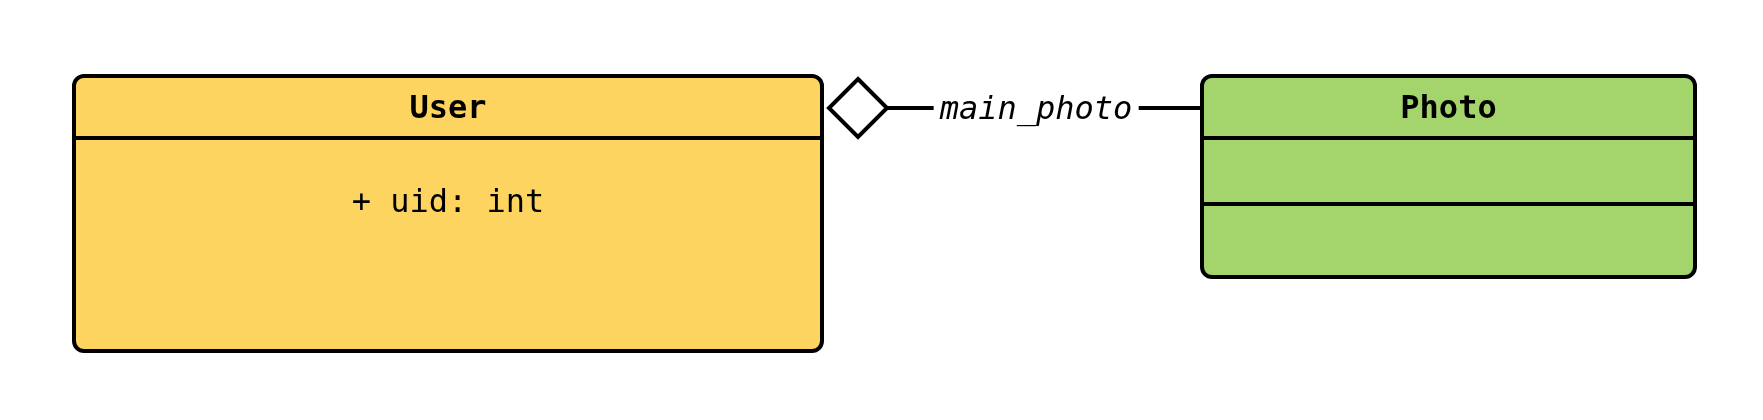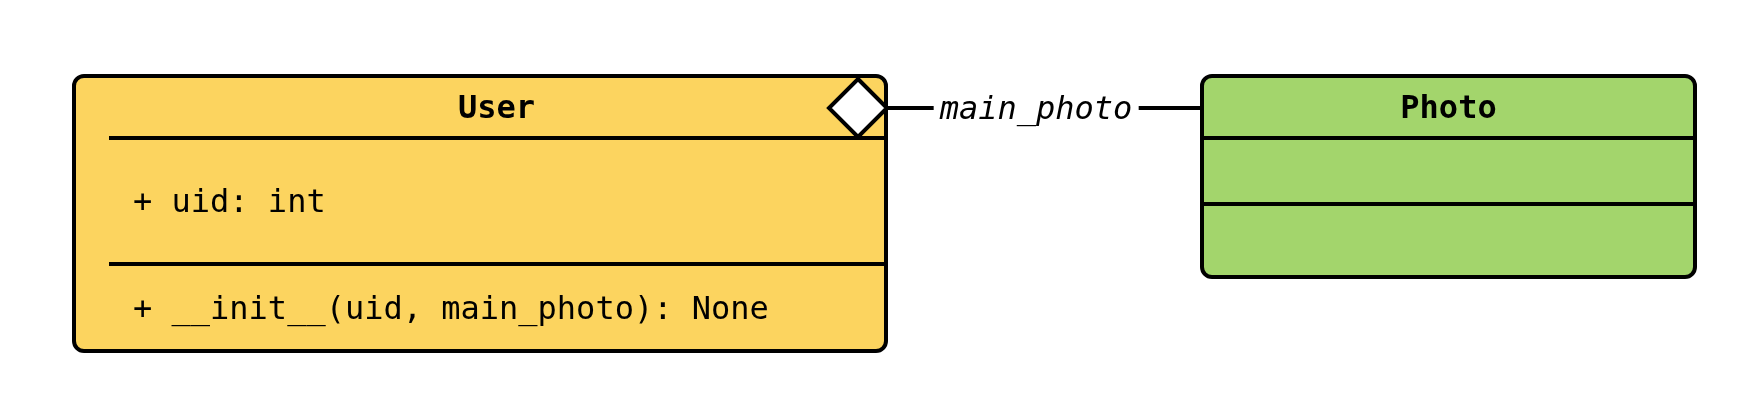--- a/index.html
+++ b/index.html
@@ -20,44 +20,44 @@
     position: absolute;
     box-sizing: border-box;
     border: 4px solid #000000;
     border-radius: 12px;
     display: flex;
     flex-direction: column;
   }
   .user-box {
     left: 72px;
     top: 74px;
-    width: 816px;
+    width: 752px;
     height: 279px;
     background: #FCD45F;
-    padding-left: 33px;
   }
   .photo-box {
     left: 1200px;
     top: 74px;
     width: 497px;
     height: 205px;
     background: #A3D56C;
   }
   .box-header {
     display: flex;
     align-items: center;
     justify-content: center;
     font-weight: bold;
     font-size: 32px;
   }
   .user-box .box-header { height: 58px; }
   .photo-box .box-header { height: 58px; }
   .box-section {
     border-top: 4px solid #000000;
     box-sizing: border-box;
+    align-items: center;
   }
   .attrs-section {
     height: 126px;
     display: flex;
     flex-direction: column;
     justify-content: center;
     padding: 0 24px;
     font-size: 32px;
     line-height: 39px;
   }
@@ -106,23 +106,20 @@
 
   <div class="class-box user-box">
     <div class="box-header">
       <span>User</span>
     </div>
     <div class="box-section attrs-section">
       <div>
         <span>+ uid: int</span>
       </div>
     </div>
-    <div class="box-section methods-section">
-      <span>+ __init__(uid, main_photo): None</span>
-    </div>
   </div>
 
   <div class="relation-line"></div>
 
   <svg class="diamond-svg" viewBox="0 0 64 64">
     <polygon points="32,3 61,32 32,61 3,32" fill="#ffffff" stroke="#000000" stroke-width="4" stroke-linejoin="miter"></polygon>
   </svg>
 
   <span class="relation-label">main_photo</span>
 

